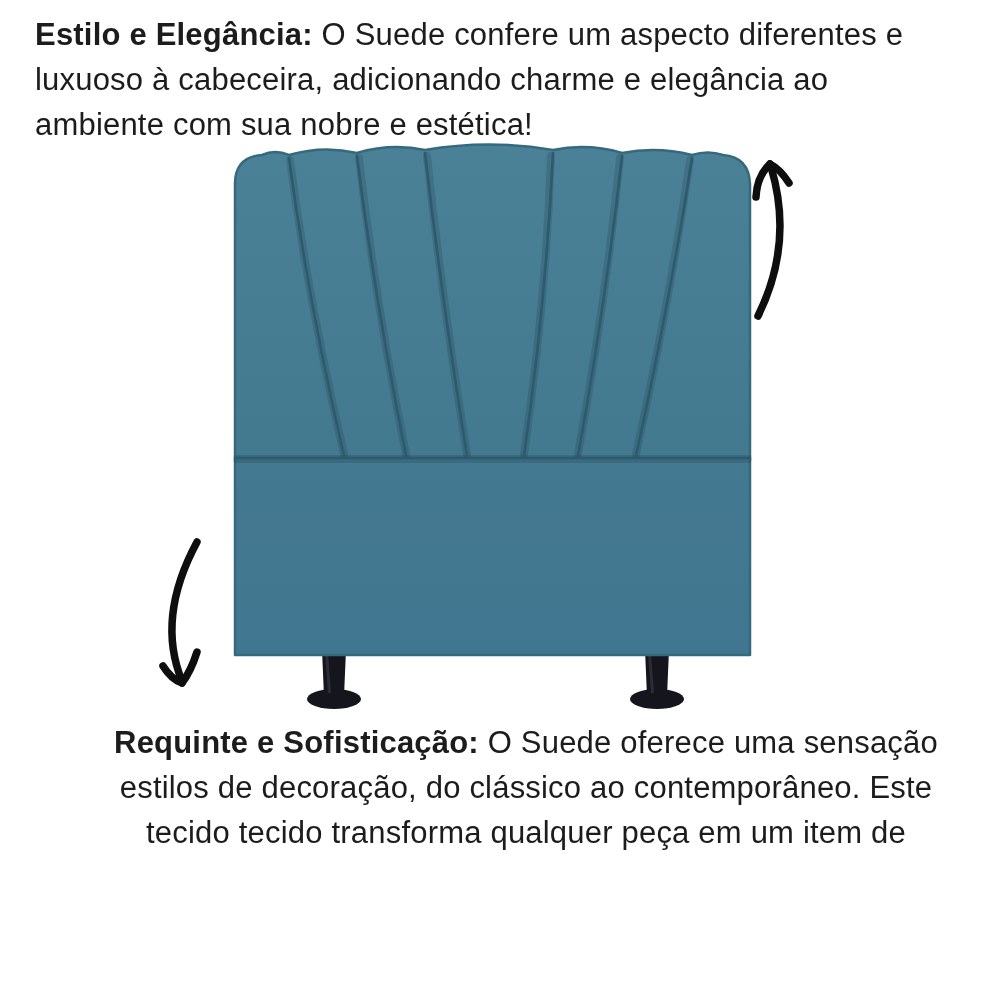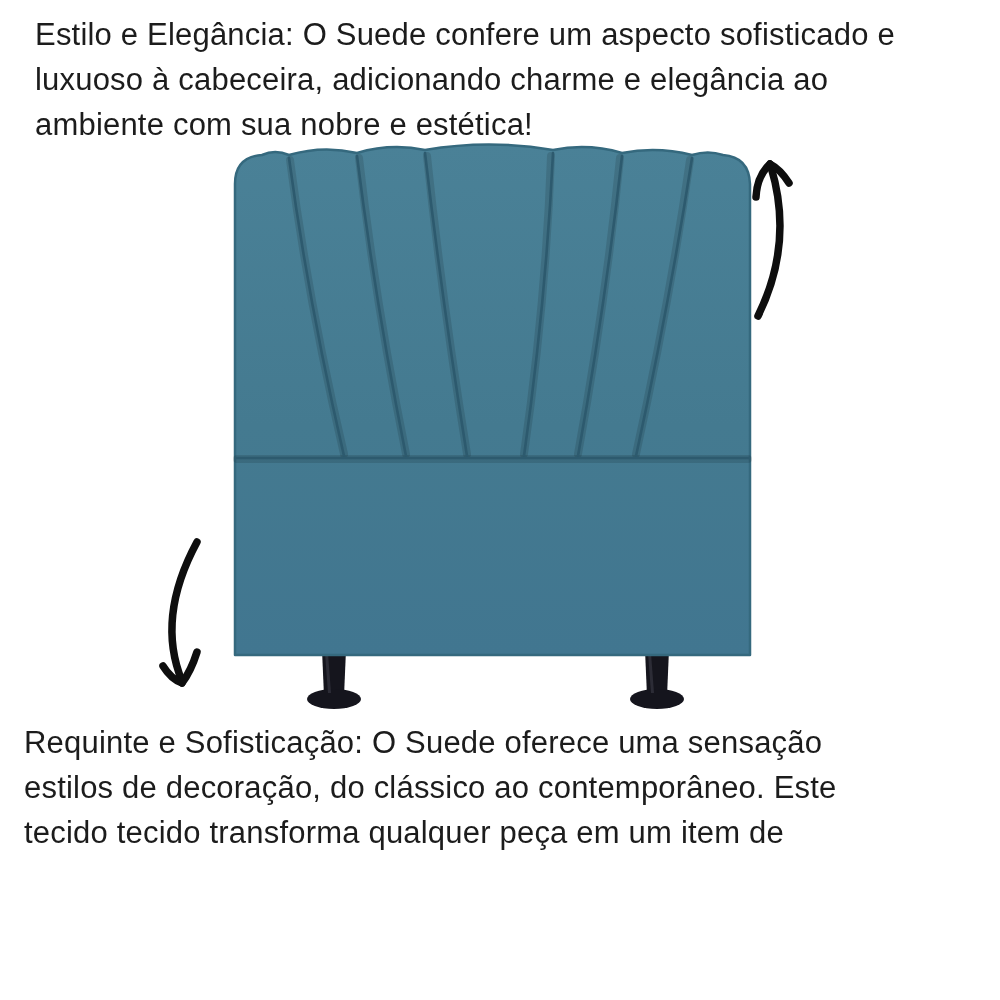--- a/index.html
+++ b/index.html
@@ -14,39 +14,39 @@
     color: #1c1c1c;
   }
   .para {
     position: absolute;
     font-size: 31px;
     line-height: 45px;
     letter-spacing: 0.2px;
     color: #1c1c1c;
   }
   .para .line { white-space: nowrap; }
-  .para strong { font-weight: 400; }
+  .para strong { font-weight: 700; }
   .top-para { left: 35px; top: 12px; width: 950px; }
-  .bottom-para { left: 24px; top: 720px; width: 940px; }
+  .bottom-para { left: 56px; top: 720px; width: 940px; text-align: center; }
   .product-stage {
     position: absolute;
     left: 0; top: 140px;
     width: 1000px; height: 580px;
   }
   svg { display: block; }
 </style>
 </head>
 <body>
 
 <div class="canvas">
 
   <div class="para top-para">
     <div class="line">
       <strong>Estilo e Elegância:</strong>
-      <span>O Suede confere um aspecto sofisticado e</span>
+      <span>O Suede confere um aspecto diferentes e</span>
     </div>
     <div class="line">luxuoso à cabeceira, adicionando charme e elegância ao</div>
     <div class="line">ambiente com sua nobre e estética!</div>
   </div>
 
   <div class="product-stage">
     <svg width="1000" height="580" viewBox="0 140 1000 580">
       <defs>
         <linearGradient id="fabricGrad" x1="0" y1="0" x2="0" y2="1">
           <stop offset="0" stop-color="#4a8197"></stop>

